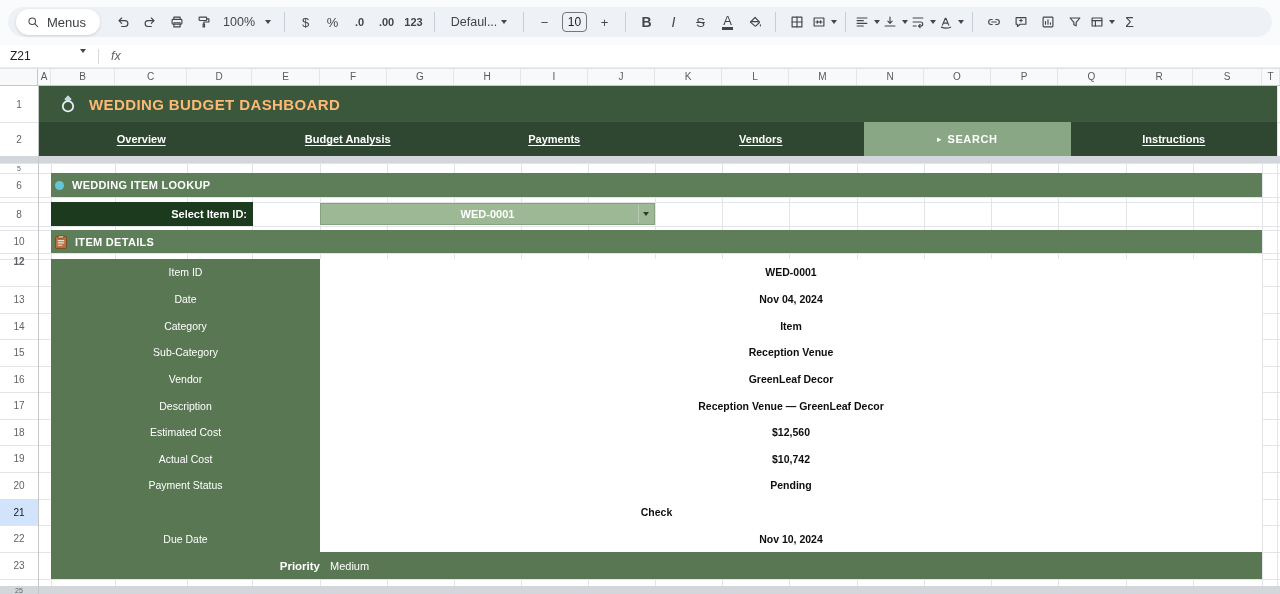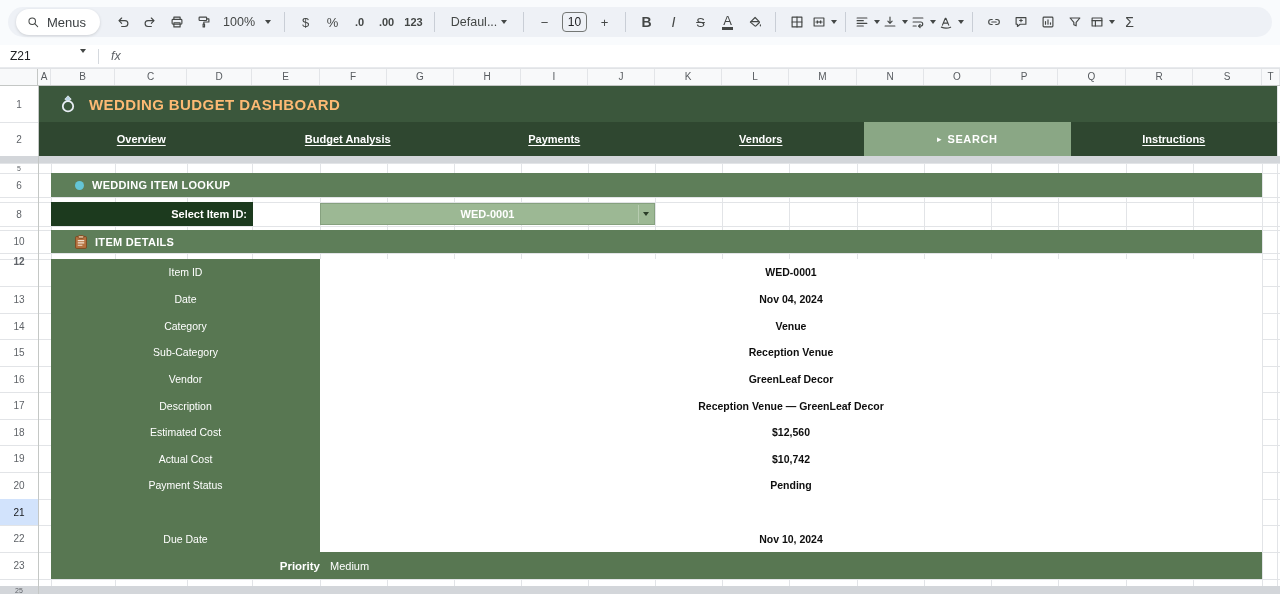--- a/index.html
+++ b/index.html
@@ -54,21 +54,21 @@
   .nav-tab{flex:1;display:flex;align-items:center;justify-content:center;gap:6px;color:#fff;font-size:11px;font-weight:700;cursor:pointer}
   .nav-tab .tab-label{text-decoration:underline;text-underline-offset:2px}
   .nav-tab.active{background:#8aa785}
   .nav-tab.active .tab-label{text-decoration:none;letter-spacing:.6px}
   .tab-marker{font-size:9px;line-height:1}
 
   .strip{position:absolute;left:0;width:1280px;background:#d3d6da;z-index:3}
   .strip.s1{top:156px;height:7px}
   .strip.s2{top:586px;height:8px}
 
-  .section-band{position:absolute;left:51px;width:1211px;background:#5e7e59;display:flex;align-items:center;padding-left:24px;gap:8px;z-index:2;color:#fff;font-weight:700;font-size:11px;letter-spacing:.3px}
+  .section-band{position:absolute;left:51px;width:1211px;background:#5e7e59;display:flex;align-items:center;padding-left:4px;gap:8px;z-index:2;color:#fff;font-weight:700;font-size:11px;letter-spacing:.3px}
   .section-band.lookup{top:173px;height:24px}
   .section-band.details{top:230px;height:23px}
   .dot{width:9px;height:9px;border-radius:50%;background:#64c5d6;flex:none}
 
   .select-label{position:absolute;left:51px;top:202px;width:202px;height:24px;background:#1c3a1e;color:#fff;font-size:11px;font-weight:700;display:flex;align-items:center;justify-content:flex-end;padding-right:6px;z-index:2}
   .dropdown{position:absolute;left:320px;top:203px;width:335px;height:22px;background:#9cb894;border:1px solid #86a17f;display:flex;align-items:center;justify-content:center;color:#fff;font-weight:700;font-size:11px;z-index:3;cursor:pointer}
   .dd-box{position:absolute;right:1px;top:1px;bottom:1px;width:15px;display:flex;align-items:center;justify-content:center;border-left:1px solid #b7ccb0}
   .dd-box .caret{width:0;height:0;border-left:3.5px solid transparent;border-right:3.5px solid transparent;border-top:4.5px solid #2a3d28}
 
   .label-block{position:absolute;left:51px;top:259px;width:269px;height:293px;background:#587752;z-index:2}
@@ -390,21 +390,21 @@
   <div class="d-row">
       <div class="d-label">Item ID</div>
       <div class="d-value">WED-0001</div>
     </div>
   <div class="d-row">
       <div class="d-label">Date</div>
       <div class="d-value">Nov 04, 2024</div>
     </div>
   <div class="d-row">
       <div class="d-label">Category</div>
-      <div class="d-value">Venue</div>
+      <div class="d-value">Item</div>
     </div>
   <div class="d-row">
       <div class="d-label">Sub-Category</div>
       <div class="d-value">Reception Venue</div>
     </div>
   <div class="d-row">
       <div class="d-label">Vendor</div>
       <div class="d-value">GreenLeaf Decor</div>
     </div>
   <div class="d-row">
@@ -417,20 +417,21 @@
     </div>
   <div class="d-row">
       <div class="d-label">Actual Cost</div>
       <div class="d-value">$10,742</div>
     </div>
   <div class="d-row">
       <div class="d-label">Payment Status</div>
       <div class="d-value">Pending</div>
     </div>
   <div class="d-row">
+      <div class="d-value">Check</div>
     </div>
   <div class="d-row">
       <div class="d-label">Due Date</div>
       <div class="d-value">Nov 10, 2024</div>
     </div>
 </div>
 
 <div class="priority-band">
   <div class="priority-label">Priority</div>
   <div class="priority-value">Medium</div>

